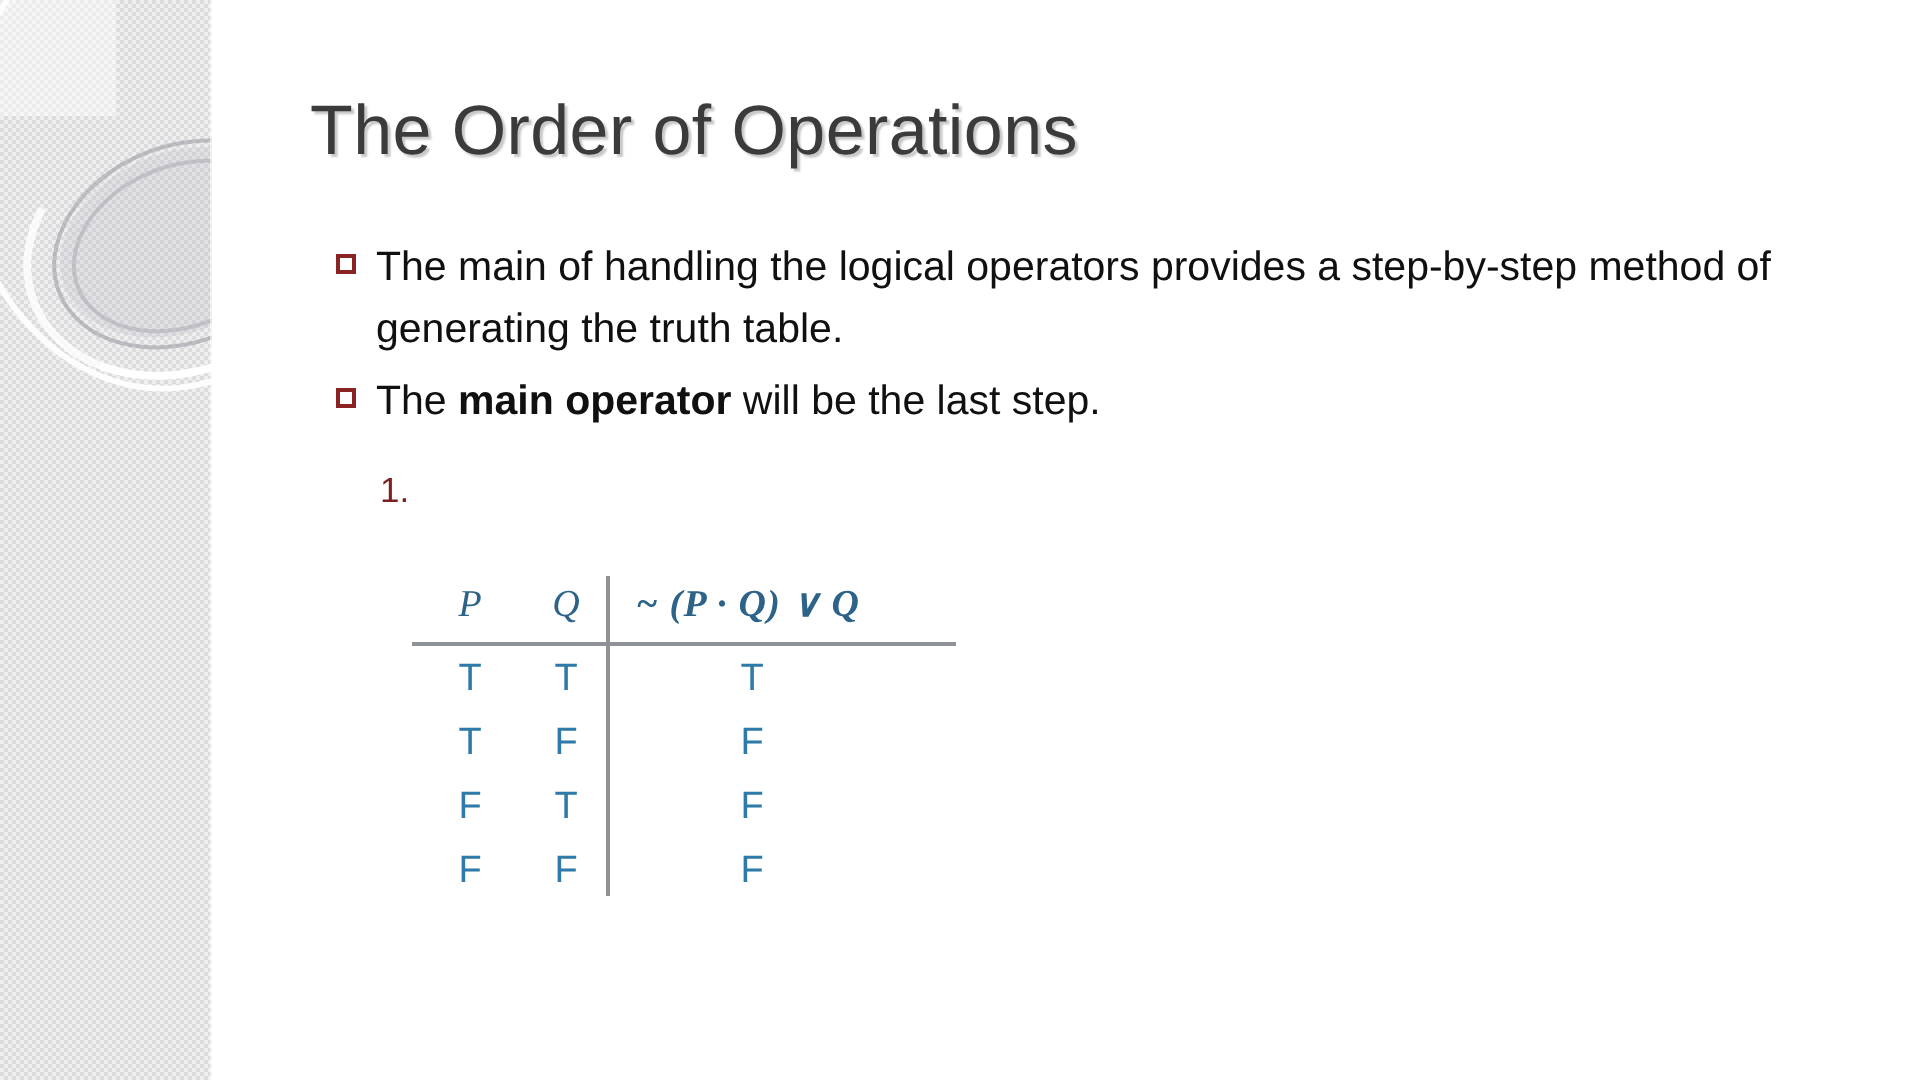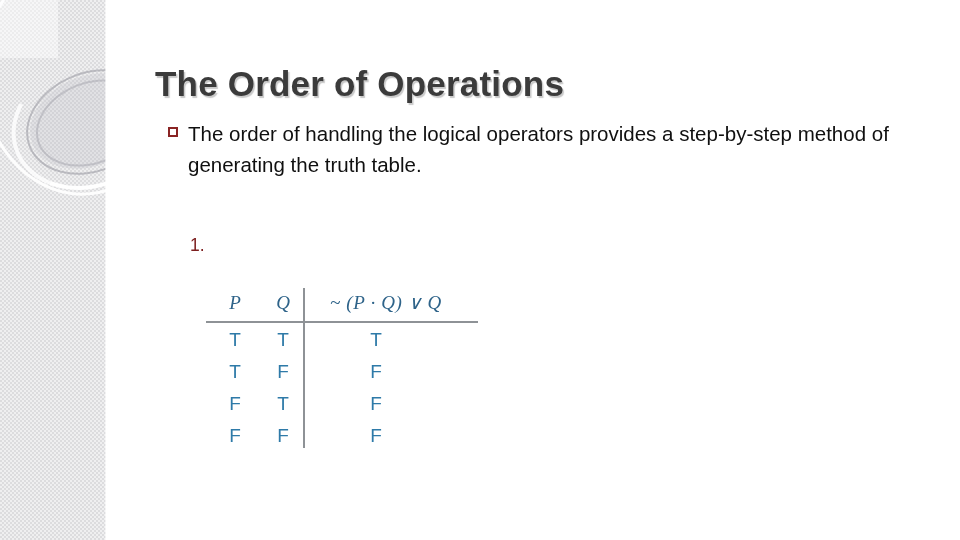--- a/index.html
+++ b/index.html
@@ -107,25 +107,25 @@
     position: absolute;
     right: 0; top: 0;
     width: 1px; height: 540px;
     background: rgba(255,255,255,0.6);
   }
 
   
   #title {
     position: absolute;
     left: 155px;
-    top: 62px;
+    top: 44px;
     width: 760px;
     font-size: 35px;
     line-height: 44px;
-    font-weight: 700;
+    font-weight: 400;
     color: #3b3b3b;
     letter-spacing: 0.2px;
     text-shadow: 1.5px 1.5px 1px rgba(190,190,190,0.85);
     white-space: nowrap;
   }
 
   
   #body-block {
     position: absolute;
     left: 168px;
@@ -212,25 +212,26 @@
     height: 33px;
     line-height: 30px;
     font-style: italic;
     font-size: 19px;
     color: #2e6389;
     text-align: center;
   }
   #tt-head-p { left: 16px; width: 26px; }
   #tt-head-q { left: 64px; width: 26px; }
   #tt-head-expr {
-    left: 96px;
+    left: 112px;
     width: 168px;
-    text-align: center;
+    text-align: left;
     letter-spacing: 0.6px;
     white-space: nowrap;
+    font-weight: bold;
   }
 
   .tt-cell {
     position: absolute;
     font-family: "Liberation Sans", sans-serif;
     font-size: 19px;
     line-height: 20px;
     color: #2e7aa8;
     text-align: center;
     width: 26px;
@@ -259,23 +260,27 @@
     <div class="deco" id="deco-arc-white3"></div>
     <div id="sidebar-edge"></div>
   </div>
 
   <div id="title">The Order of Operations</div>
 
   <div id="body-block">
 
     <div class="bullet-row" id="bullet-1">
       <span class="bullet-marker"></span>
-      <span class="bullet-text">The order of handling the logical operators provides a step-by-step method of generating the truth table.</span>
+      <span class="bullet-text">The main of handling the logical operators provides a step-by-step method of generating the truth table.</span>
     </div>
 
+    <div class="bullet-row" id="bullet-2">
+      <span class="bullet-marker"></span>
+      <span class="bullet-text"><span>The </span><span class="bold-seg">main operator</span><span> will be the last step.</span></span>
+    </div>
 
   </div>
 
   <div id="num-list">
     <div class="num-row">
       <span class="num-marker">1.</span>
     </div>
   </div>
 
   <div id="truth-table">

